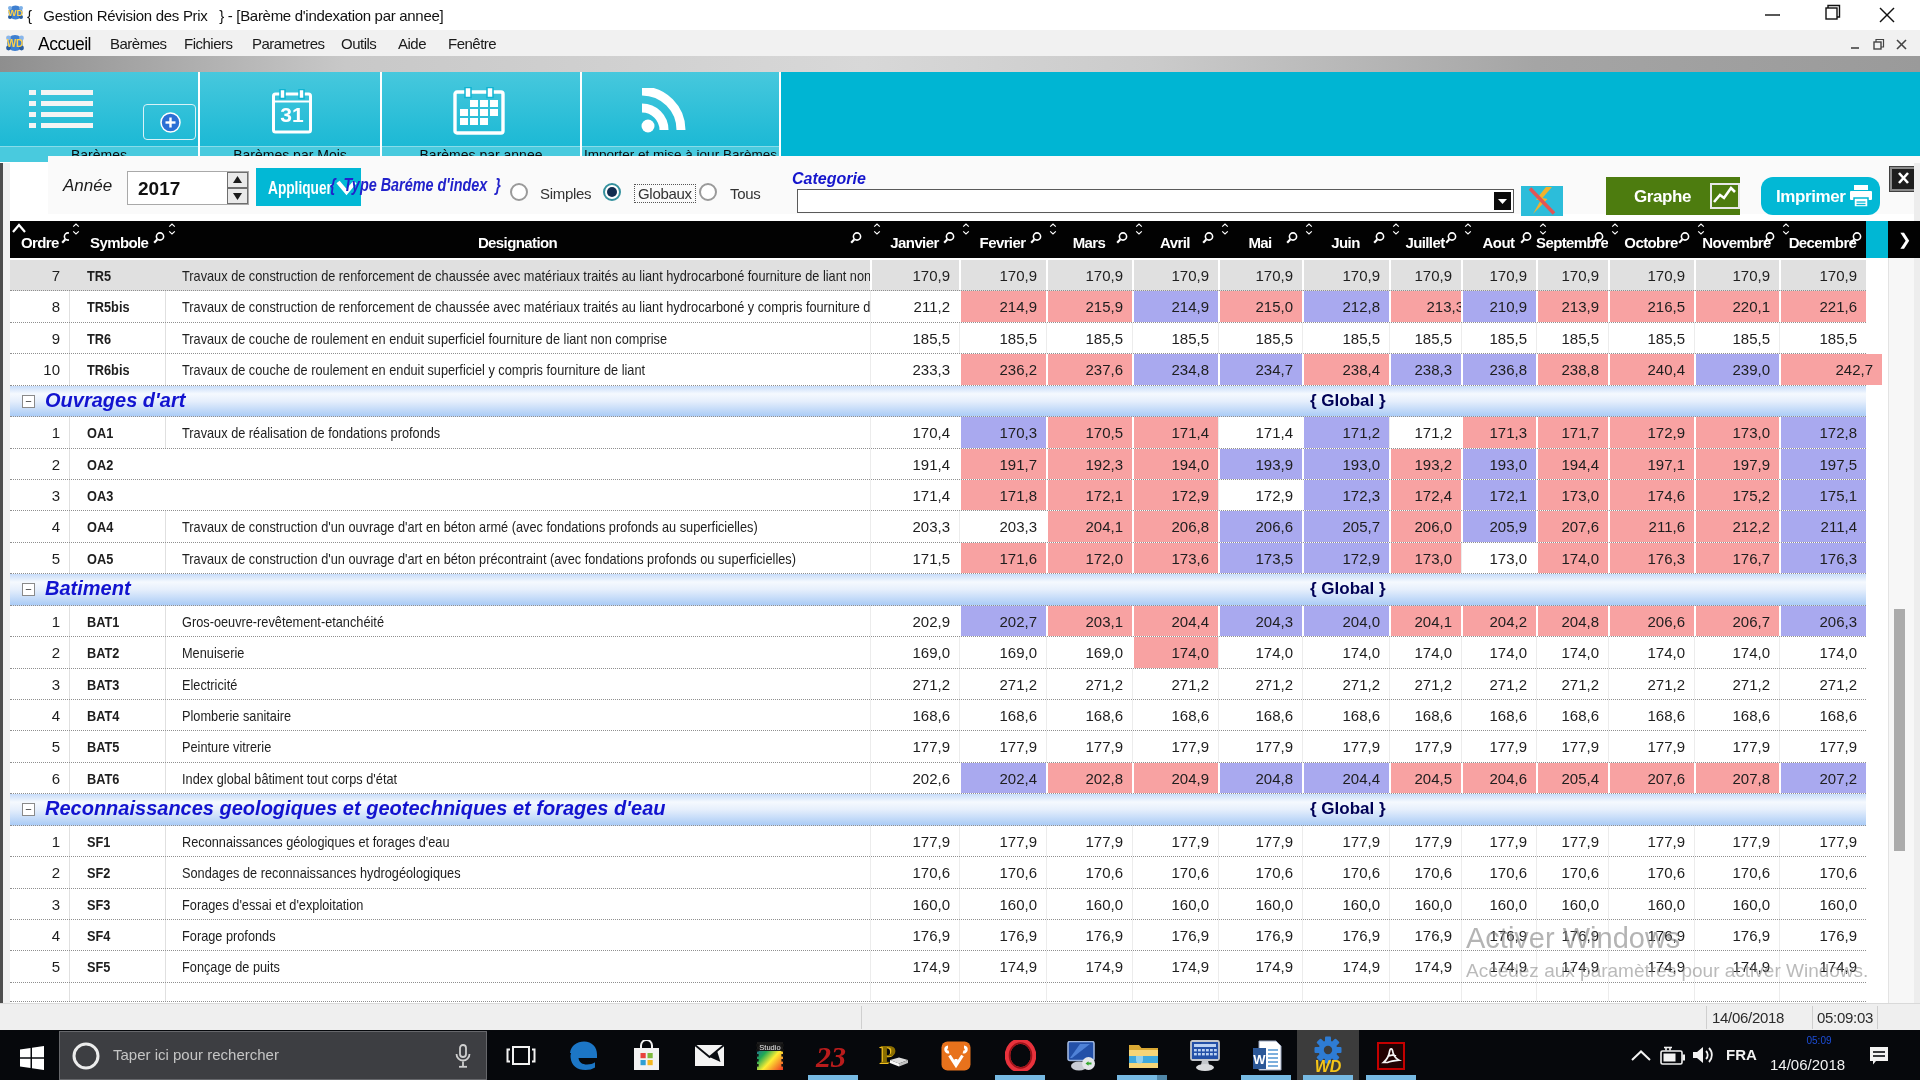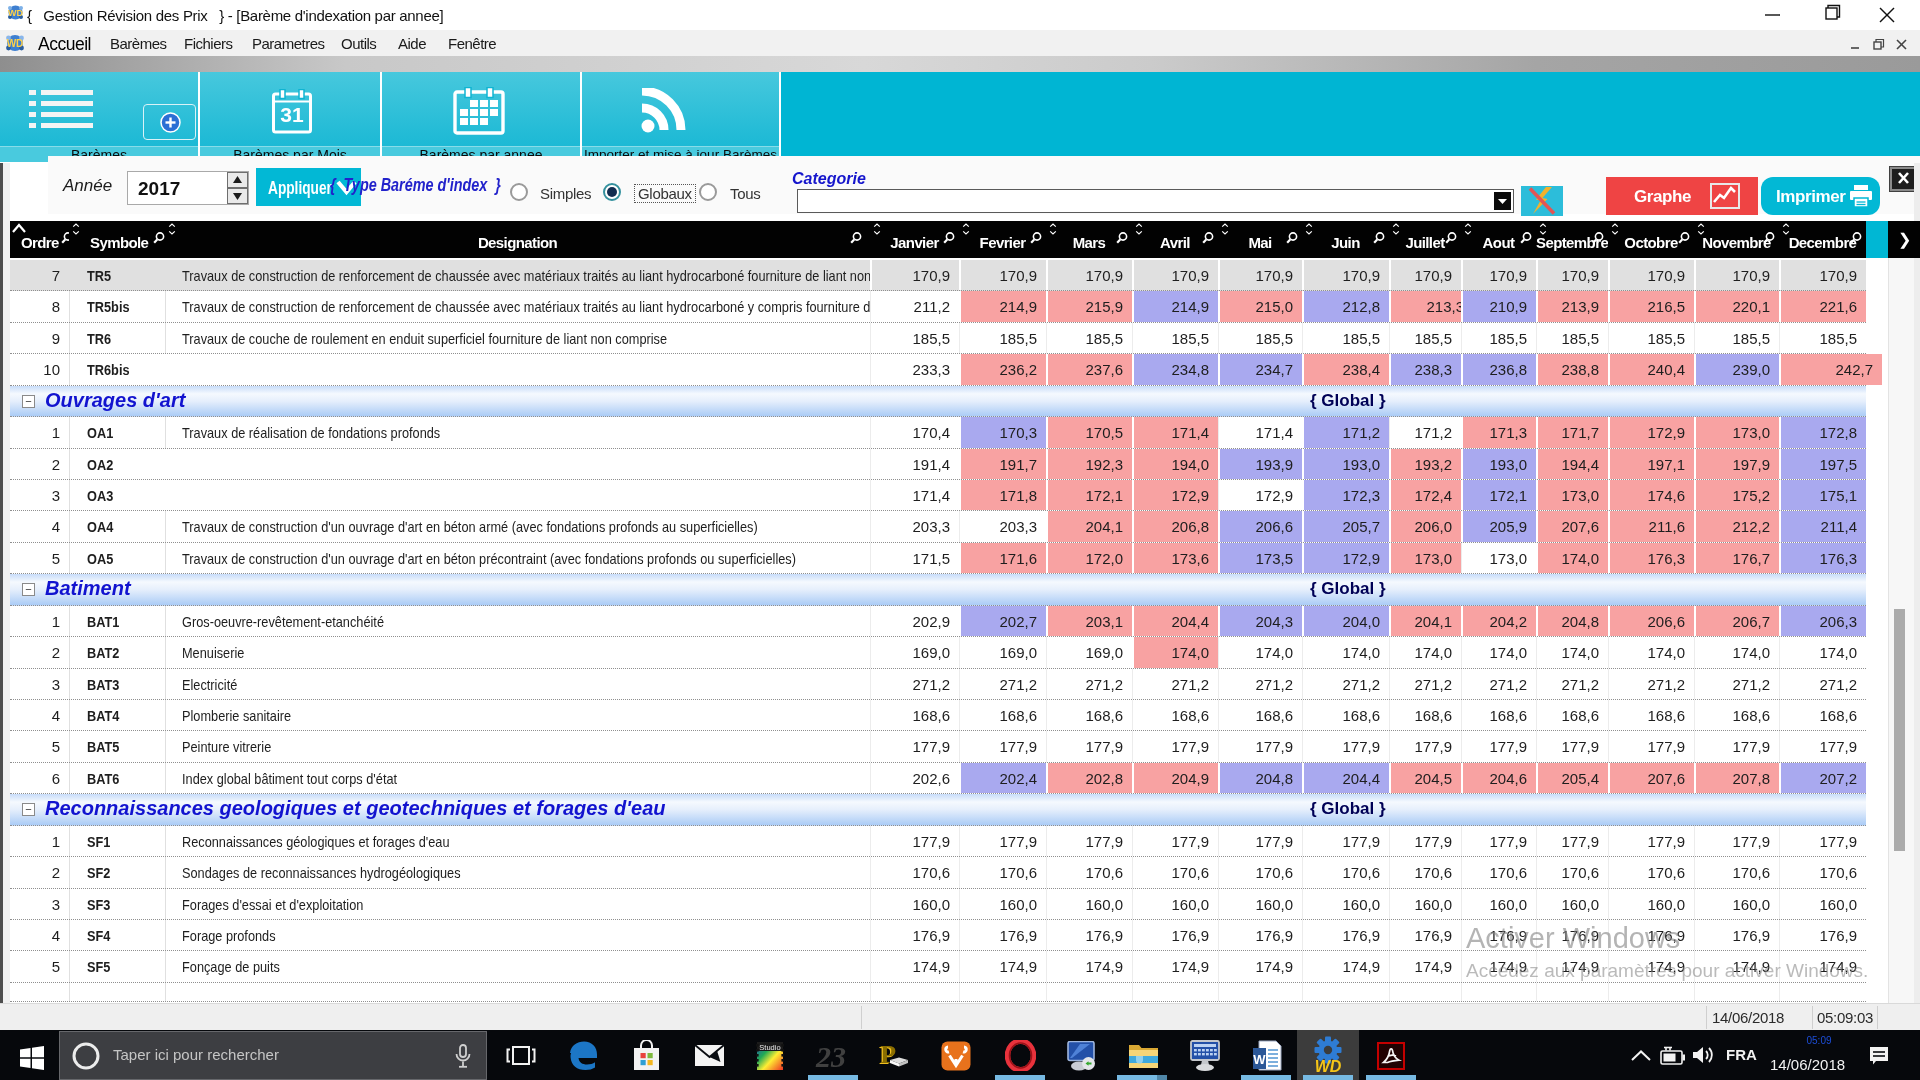--- a/index.html
+++ b/index.html
@@ -36,21 +36,21 @@
 #spin .sb { position:absolute; left:0; width:21px; height:16px; background:#e9e9e9; border:1px solid #6e6e6e; }
 #applq { position:absolute; left:208px; top:12px; width:105px; height:38px; background:#02b8d5; color:#fff; }
 #applq .t { position:absolute; left:12px; top:9px; font-size:19px; font-weight:bold; transform:scaleX(0.72); transform-origin:left; }
 #typelbl { position:absolute; left:330px; top:175px; font-size:18px; font-weight:bold; font-style:italic; color:#2222cb; white-space:pre; transform:scaleX(0.80); transform-origin:left; }
 .radio { position:absolute; top:183px; width:18px; height:18px; border-radius:50%; background:#fff; border:2px solid #9a9a9a; }
 .rlbl { position:absolute; top:185px; font-size:15px; color:#333; letter-spacing:-0.3px; }
 #catlbl { position:absolute; left:792px; top:170px; font-size:16px; font-weight:bold; font-style:italic; color:#1515cc; }
 #combo { position:absolute; left:797px; top:189px; width:717px; height:24px; background:#fff; border:1px solid #5a5a5a; }
 #combo .db { position:absolute; right:2px; top:2px; width:17px; height:18px; background:#0b0b0b; }
 #flash { position:absolute; left:1521px; top:186px; width:42px; height:30px; background:#2cbdda; }
-#graphe { position:absolute; left:1606px; top:177px; width:152px; height:38px; background:#ef4444; }
+#graphe { position:absolute; left:1606px; top:177px; width:134px; height:38px; background:#4d7c0f; }
 #imprimer { position:absolute; left:1761px; top:177px; width:119px; height:38px; background:#02b8d5;border-radius:12px; }
 #graphe .t,#imprimer .t { position:absolute; top:10px; font-size:17px; font-weight:bold; color:#fff; letter-spacing:-0.4px; }
 #closex { position:absolute; left:1890px; top:167px; width:27px; height:24px; background:#1d1d1d; border:2px solid #8a8a8a; outline:1px solid #404040; }
 
 
 #lborder { position:absolute; left:0; top:163px; width:3px; height:840px; background:#4d4d4d; }
 #lpad { position:absolute; left:3px; top:163px; width:7px; height:840px; background:#f0f0f0; }
 #rpad { position:absolute; left:1914px; top:163px; width:6px; height:840px; background:#ededed; }
 
 
@@ -512,20 +512,21 @@
       <span class="c v" style="left:1389px;width:72px">185,5</span>
       <span class="c v" style="left:1461px;width:75px">185,5</span>
       <span class="c v" style="left:1536px;width:72px">185,5</span>
       <span class="c v" style="left:1608px;width:86px">185,5</span>
       <span class="c v" style="left:1694px;width:85px">185,5</span>
       <span class="c v" style="left:1779px;width:87px">185,5</span>
     </div>
 <div class="drow" style="top:354.29px;height:31.43px">
       <span class="c ord">10</span>
       <span class="c sym"><i class="tx">TR6bis</i></span>
+      <span class="c des"><i class="tx">Travaux de couche de roulement en enduit superficiel y compris fourniture de liant</i></span>
       <span class="c v" style="left:870px;width:89px">233,3</span>
       <span class="c v pk" style="left:959px;width:87px">236,2</span>
       <span class="c v pk" style="left:1046px;width:86px">237,6</span>
       <span class="c v bl" style="left:1132px;width:86px">234,8</span>
       <span class="c v bl" style="left:1218px;width:84px">234,7</span>
       <span class="c v pk" style="left:1302px;width:87px">238,4</span>
       <span class="c v bl" style="left:1389px;width:72px">238,3</span>
       <span class="c v bl" style="left:1461px;width:75px">236,8</span>
       <span class="c v pk" style="left:1536px;width:72px">238,8</span>
       <span class="c v pk" style="left:1608px;width:86px">240,4</span>
@@ -918,21 +919,21 @@
       <rect x="0" y="19" width="2.6" height="2.6"></rect>
       <rect x="0" y="24" width="2.6" height="2.6"></rect>
   <rect x="25.4" y="4" width="2.6" height="2.6"></rect>
       <rect x="25.4" y="9" width="2.6" height="2.6"></rect>
       <rect x="25.4" y="14" width="2.6" height="2.6"></rect>
       <rect x="25.4" y="19" width="2.6" height="2.6"></rect>
       <rect x="25.4" y="24" width="2.6" height="2.6"></rect>
     </g>
 </svg>
 
-<text class="abs" style="left:816px;top:1040px;font-size:30px;font-weight:bold;font-style:italic;color:#404040;font-family:'Liberation Serif',serif">23</text>
+<text class="abs" style="left:816px;top:1040px;font-size:30px;font-weight:bold;font-style:italic;color:#b91c1c;font-family:'Liberation Serif',serif">23</text>
 
 <svg class="abs" style="left:878px;top:1040px" width="32" height="31" viewBox="0 0 32 31">
   <text x="1" y="24" font-size="26" font-weight="bold" fill="#f2c021" font-family="Liberation Serif,serif">P</text>
   <text x="2.2" y="23" font-size="26" font-weight="bold" fill="#8a6d00" font-family="Liberation Serif,serif">P</text>
   <path d="M12 20 L21 17.5 L30 20 L21 23.5 Z" fill="#ddd"></path>
   <path d="M12 20 L21 23.5 V26.5 L12 23 Z" fill="#f8f8f8"></path>
   <path d="M30 20 L21 23.5 V26.5 L30 23 Z" fill="#c1c1c1"></path>
 </svg>
 
 <svg class="abs" style="left:941px;top:1041px" width="30" height="30" viewBox="0 0 30 30">

